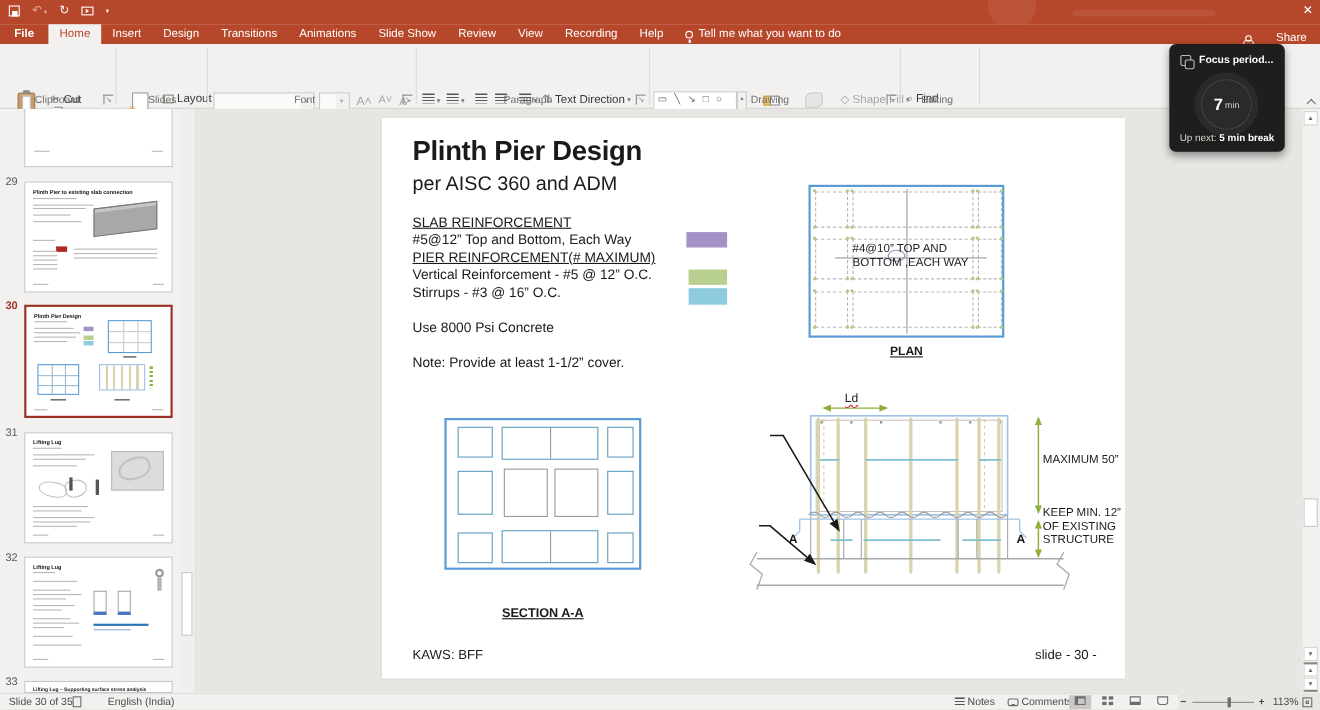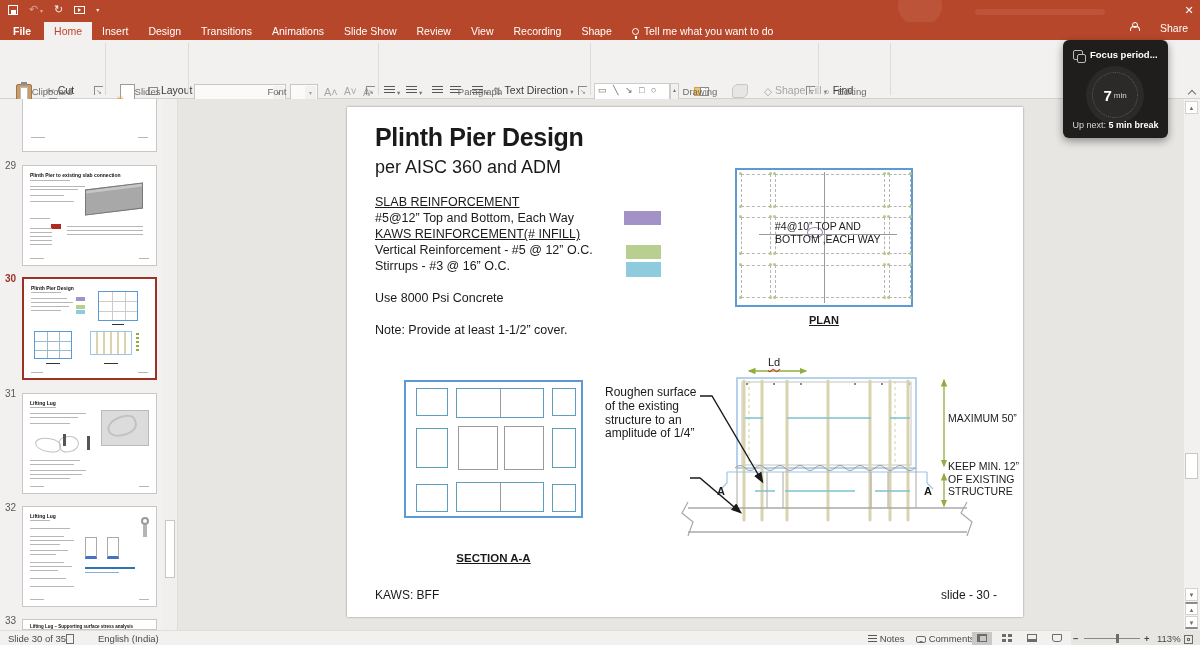--- a/index.html
+++ b/index.html
@@ -11,21 +11,21 @@
 #titlebar{left:0;top:0;width:1200px;height:22px;background:#b7472a}
 .qat{left:8px;top:3px;display:flex;gap:11px;align-items:center;color:rgba(255,255,255,.92);font-size:11px}
 .ghost{position:absolute;background:rgba(255,255,255,.07);border-radius:8px}
 .close-x{left:1178px;top:0;width:22px;height:20px;color:#fff;font-size:11px;text-align:center;line-height:20px}
 
 #tabbar{left:0;top:22px;width:1200px;height:18px;background:#b7472a;display:flex;align-items:stretch;color:#fff;font-size:10.5px}
 .tab{padding:0 10px;display:flex;align-items:center}
 .tab.file{font-weight:bold;padding:0 13px}
 .tab.active{background:#f2f1ef;color:#c0452c}
 .tellme{display:flex;align-items:center;gap:5px;padding:0 10px}
-.share-box{position:absolute;right:12px;top:0;height:18px;display:flex;align-items:flex-start;gap:22px;font-size:10.5px;color:#fff}
+.share-box{position:absolute;right:12px;top:0;height:18px;display:flex;align-items:flex-end;gap:22px;font-size:10.5px;color:#fff}
 .bulb{width:7px;height:7px;border:1px solid #fff;border-radius:50%;position:relative}
 .bulb:after{content:"";position:absolute;left:2px;top:7px;width:2px;height:3px;background:#fff}
 .person{width:8px;height:8px;position:relative}
 .person:before{content:"";position:absolute;left:2px;top:0;width:4px;height:4px;border-radius:50%;border:1px solid #fff}
 .person:after{content:"";position:absolute;left:0;top:4px;width:8px;height:4px;border-radius:4px 4px 0 0;border:1px solid #fff;border-bottom:none}
 
 #ribbon{left:0;top:40px;width:1200px;height:59px;background:#f2f1ef;border-bottom:1px solid #d4d2cf;font-size:10.5px;color:#3b3a39}
 .gsep{position:absolute;top:3px;height:52px;width:1px;background:#dddbd8}
 .glabel{position:absolute;bottom:1px;font-size:9.5px;color:#6e6c6a;text-align:center}
 .launch{position:absolute;bottom:3px;width:9px;height:9px;border-left:1px solid #8c8a88;border-top:1px solid #8c8a88;font-size:7px;color:#8c8a88;line-height:9px;text-indent:1px}
@@ -131,21 +131,21 @@
   <div class="tab file">File</div>
   <div class="tab active">Home</div>
   <div class="tab">Insert</div>
   <div class="tab">Design</div>
   <div class="tab">Transitions</div>
   <div class="tab">Animations</div>
   <div class="tab">Slide Show</div>
   <div class="tab">Review</div>
   <div class="tab">View</div>
   <div class="tab">Recording</div>
-  <div class="tab">Shape</div>
+  <div class="tab">Help</div>
   <div class="tellme">
       <span class="bulb"></span>
       <span>Tell me what you want to do</span>
     </div>
   <div class="share-box">
       <span class="person"></span>
       <span>Share</span>
     </div>
 </div>
 
@@ -377,21 +377,21 @@
     </div>
 </div>
 
 <div id="canvas" class="abs">
   <div id="slide">
     <div class="s-title">Plinth Pier Design</div>
     <div class="s-sub">per AISC 360 and ADM</div>
 
     <div class="bline u" style="top:88px">SLAB REINFORCEMENT</div>
     <div class="bline" style="top:104px">#5@12” Top and Bottom, Each Way</div>
-    <div class="bline u" style="top:120px">KAWS REINFORCEMENT(# INFILL)</div>
+    <div class="bline u" style="top:120px">PIER REINFORCEMENT(# MAXIMUM)</div>
     <div class="bline" style="top:136px">Vertical Reinforcement - #5 @ 12” O.C.</div>
     <div class="bline" style="top:152px">Stirrups - #3 @ 16” O.C.</div>
     <div class="bline" style="top:184px">Use 8000 Psi Concrete</div>
     <div class="bline" style="top:216px">Note: Provide at least 1-1/2” cover.</div>
 
     <div class="swatch" style="left: 277px; top: 104px; width: 37px; height: 14px; background: rgb(162, 146, 200);"></div>
     <div class="swatch" style="left: 279px; top: 138px; width: 35px; height: 14px; background: rgb(185, 207, 144);"></div>
     <div class="swatch" style="left: 279px; top: 155px; width: 35px; height: 15px; background: rgb(143, 203, 222);"></div>
 
     <div id="plan-box">
@@ -463,24 +463,20 @@
           <div class="scell t" style="left: 146px; top: 46px; width: 24px; height: 40px;"></div>
           <div class="scell t" style="left: 10px; top: 102px; width: 32px; height: 28px;"></div>
           <div class="scell t" style="left: 50px; top: 100px; width: 88px; height: 30px;">
             <i class="sdiv"></i>
           </div>
           <div class="scell t" style="left: 146px; top: 102px; width: 24px; height: 28px;"></div>
         </div>
     </div>
     <div class="dlabel" style="left:57px;top:445px;width:179px;font-size:11.5px">SECTION A-A</div>
 
-    <div class="note" style="left:258px;top:279px;width:110px">Roughen surface
-of the existing
-structure to an
-amplitude of 1/4”</div>
 
     <svg class="abs" style="left:295px;top:243px;width:385px;height:205px;pointer-events:none" viewBox="0 0 385 205">
       <defs>
         <marker id="mg" markerWidth="7" markerHeight="7" refX="5" refY="2.5" orient="auto-start-reverse">
             <path d="M0 0L6 2.5L0 5z" fill="#8fae3e"></path>
           </marker>
         <marker id="mb" markerWidth="9" markerHeight="8" refX="6" refY="3" orient="auto">
             <path d="M0 0L8 3L0 6z" fill="#1a1a1a"></path>
           </marker>
       </defs>

